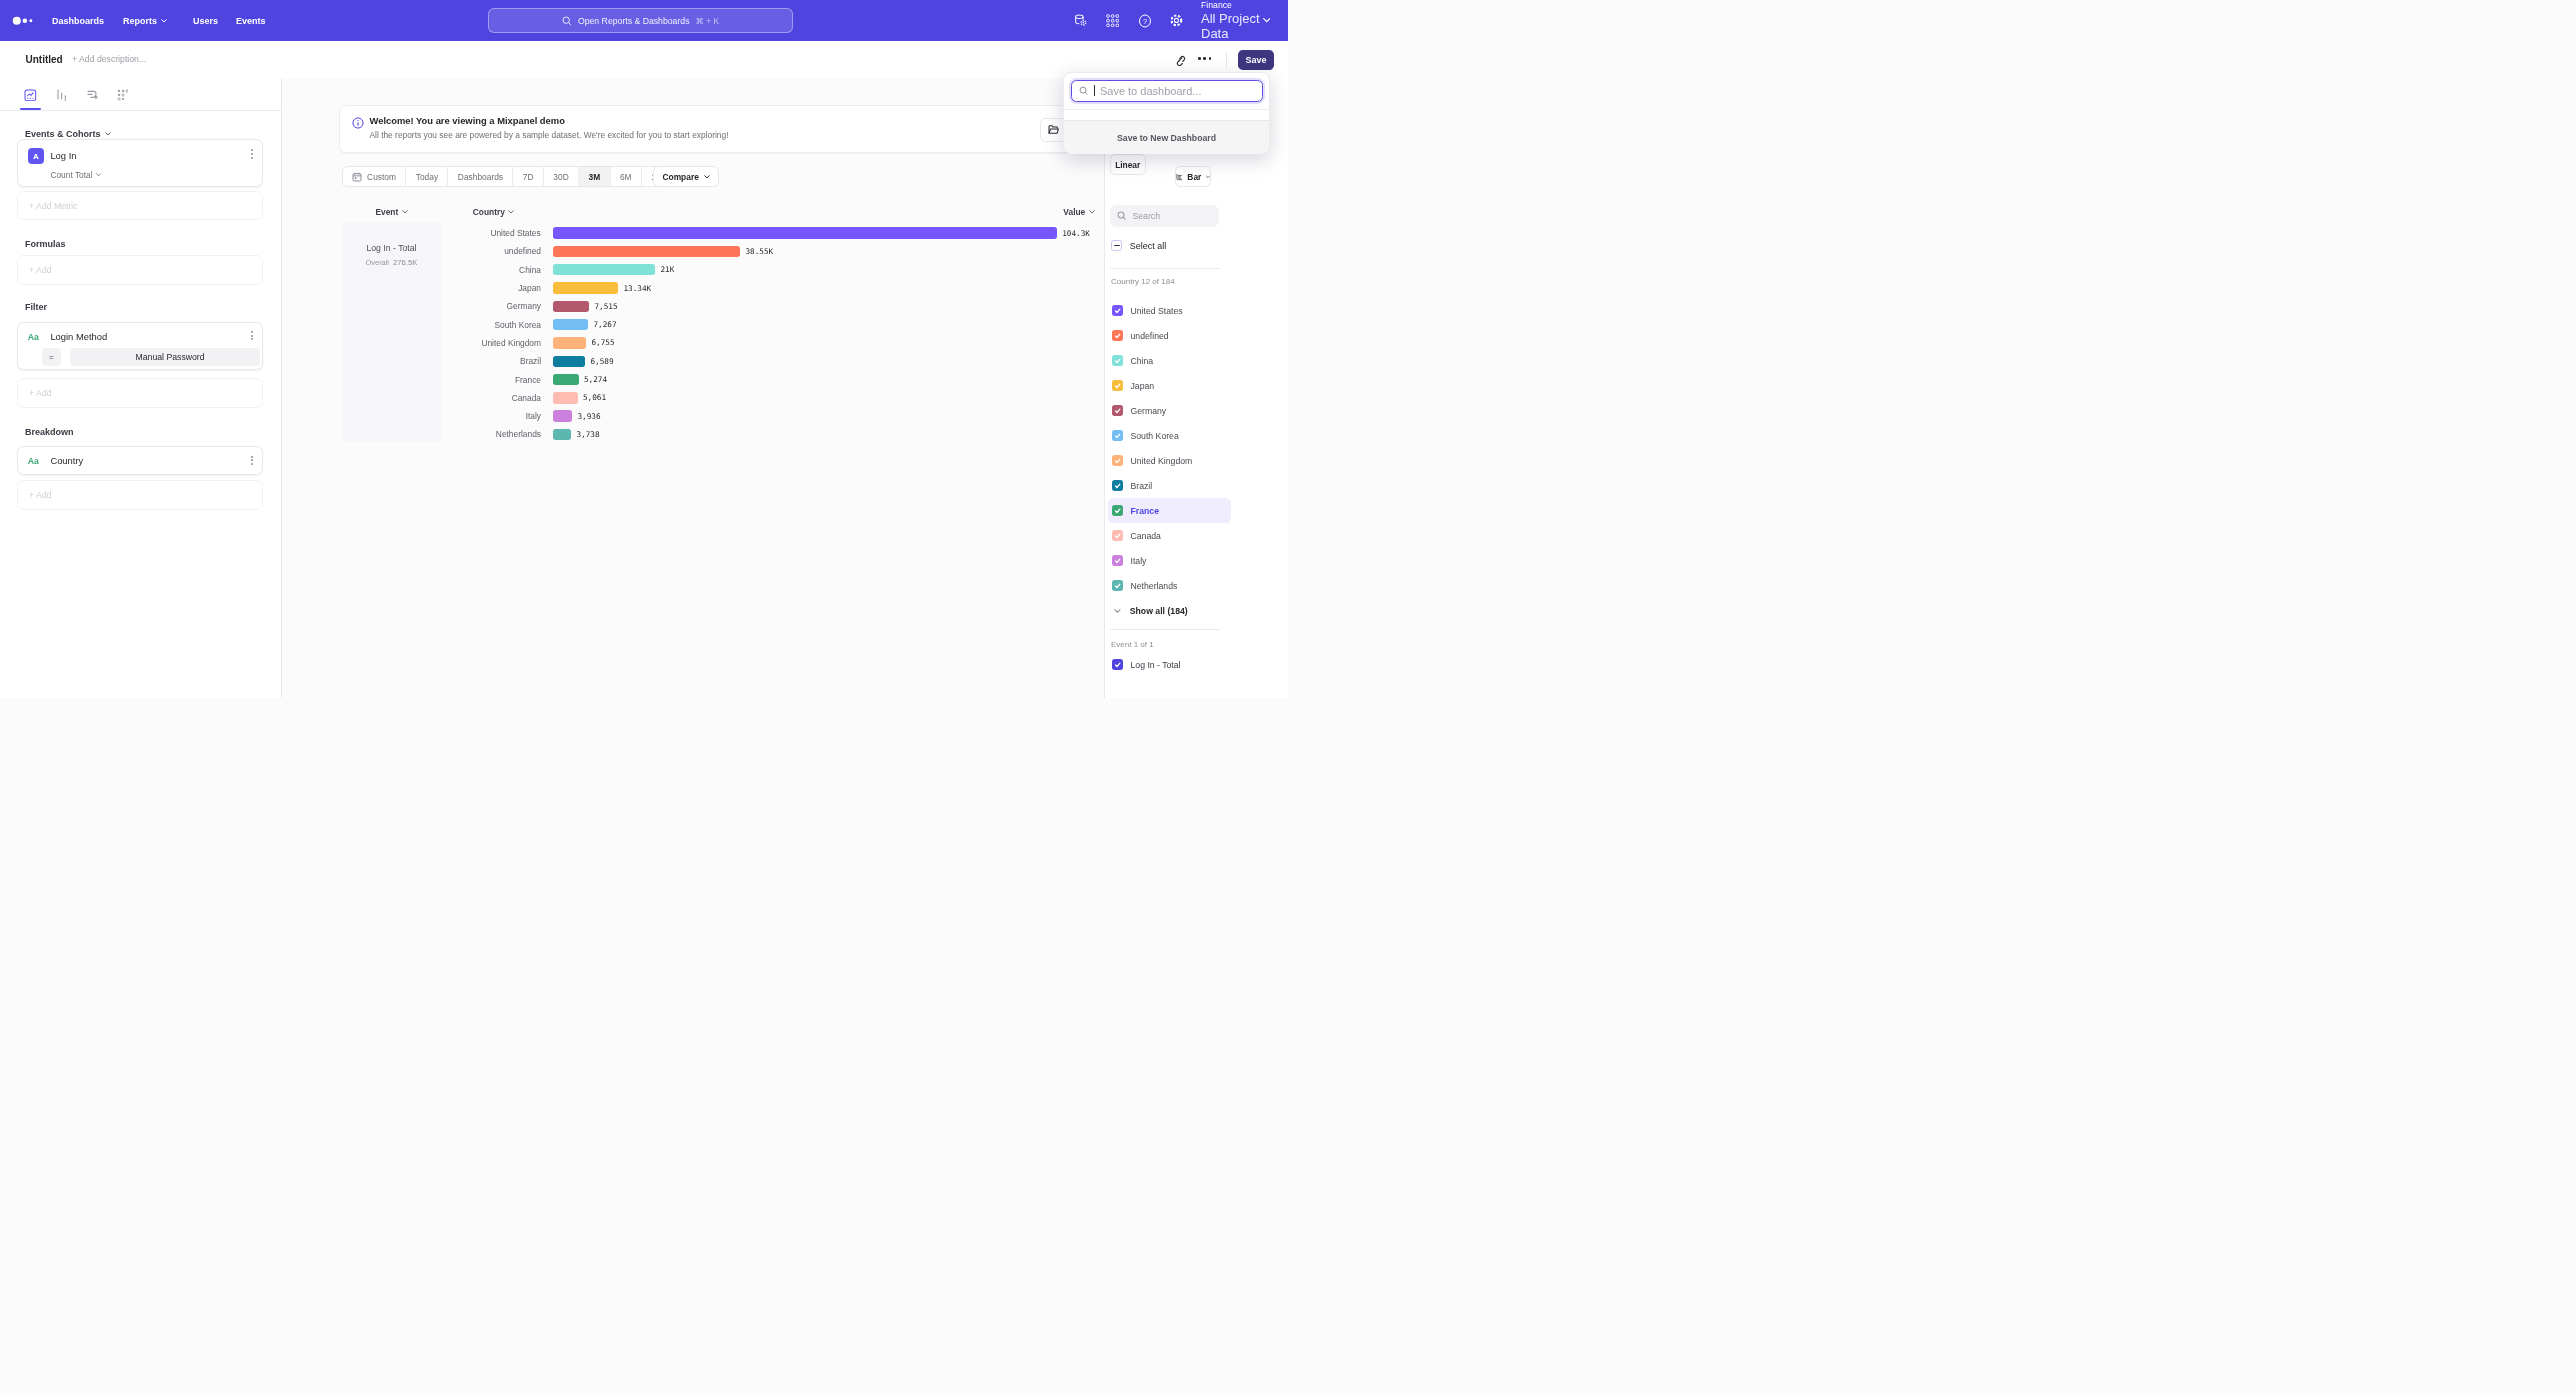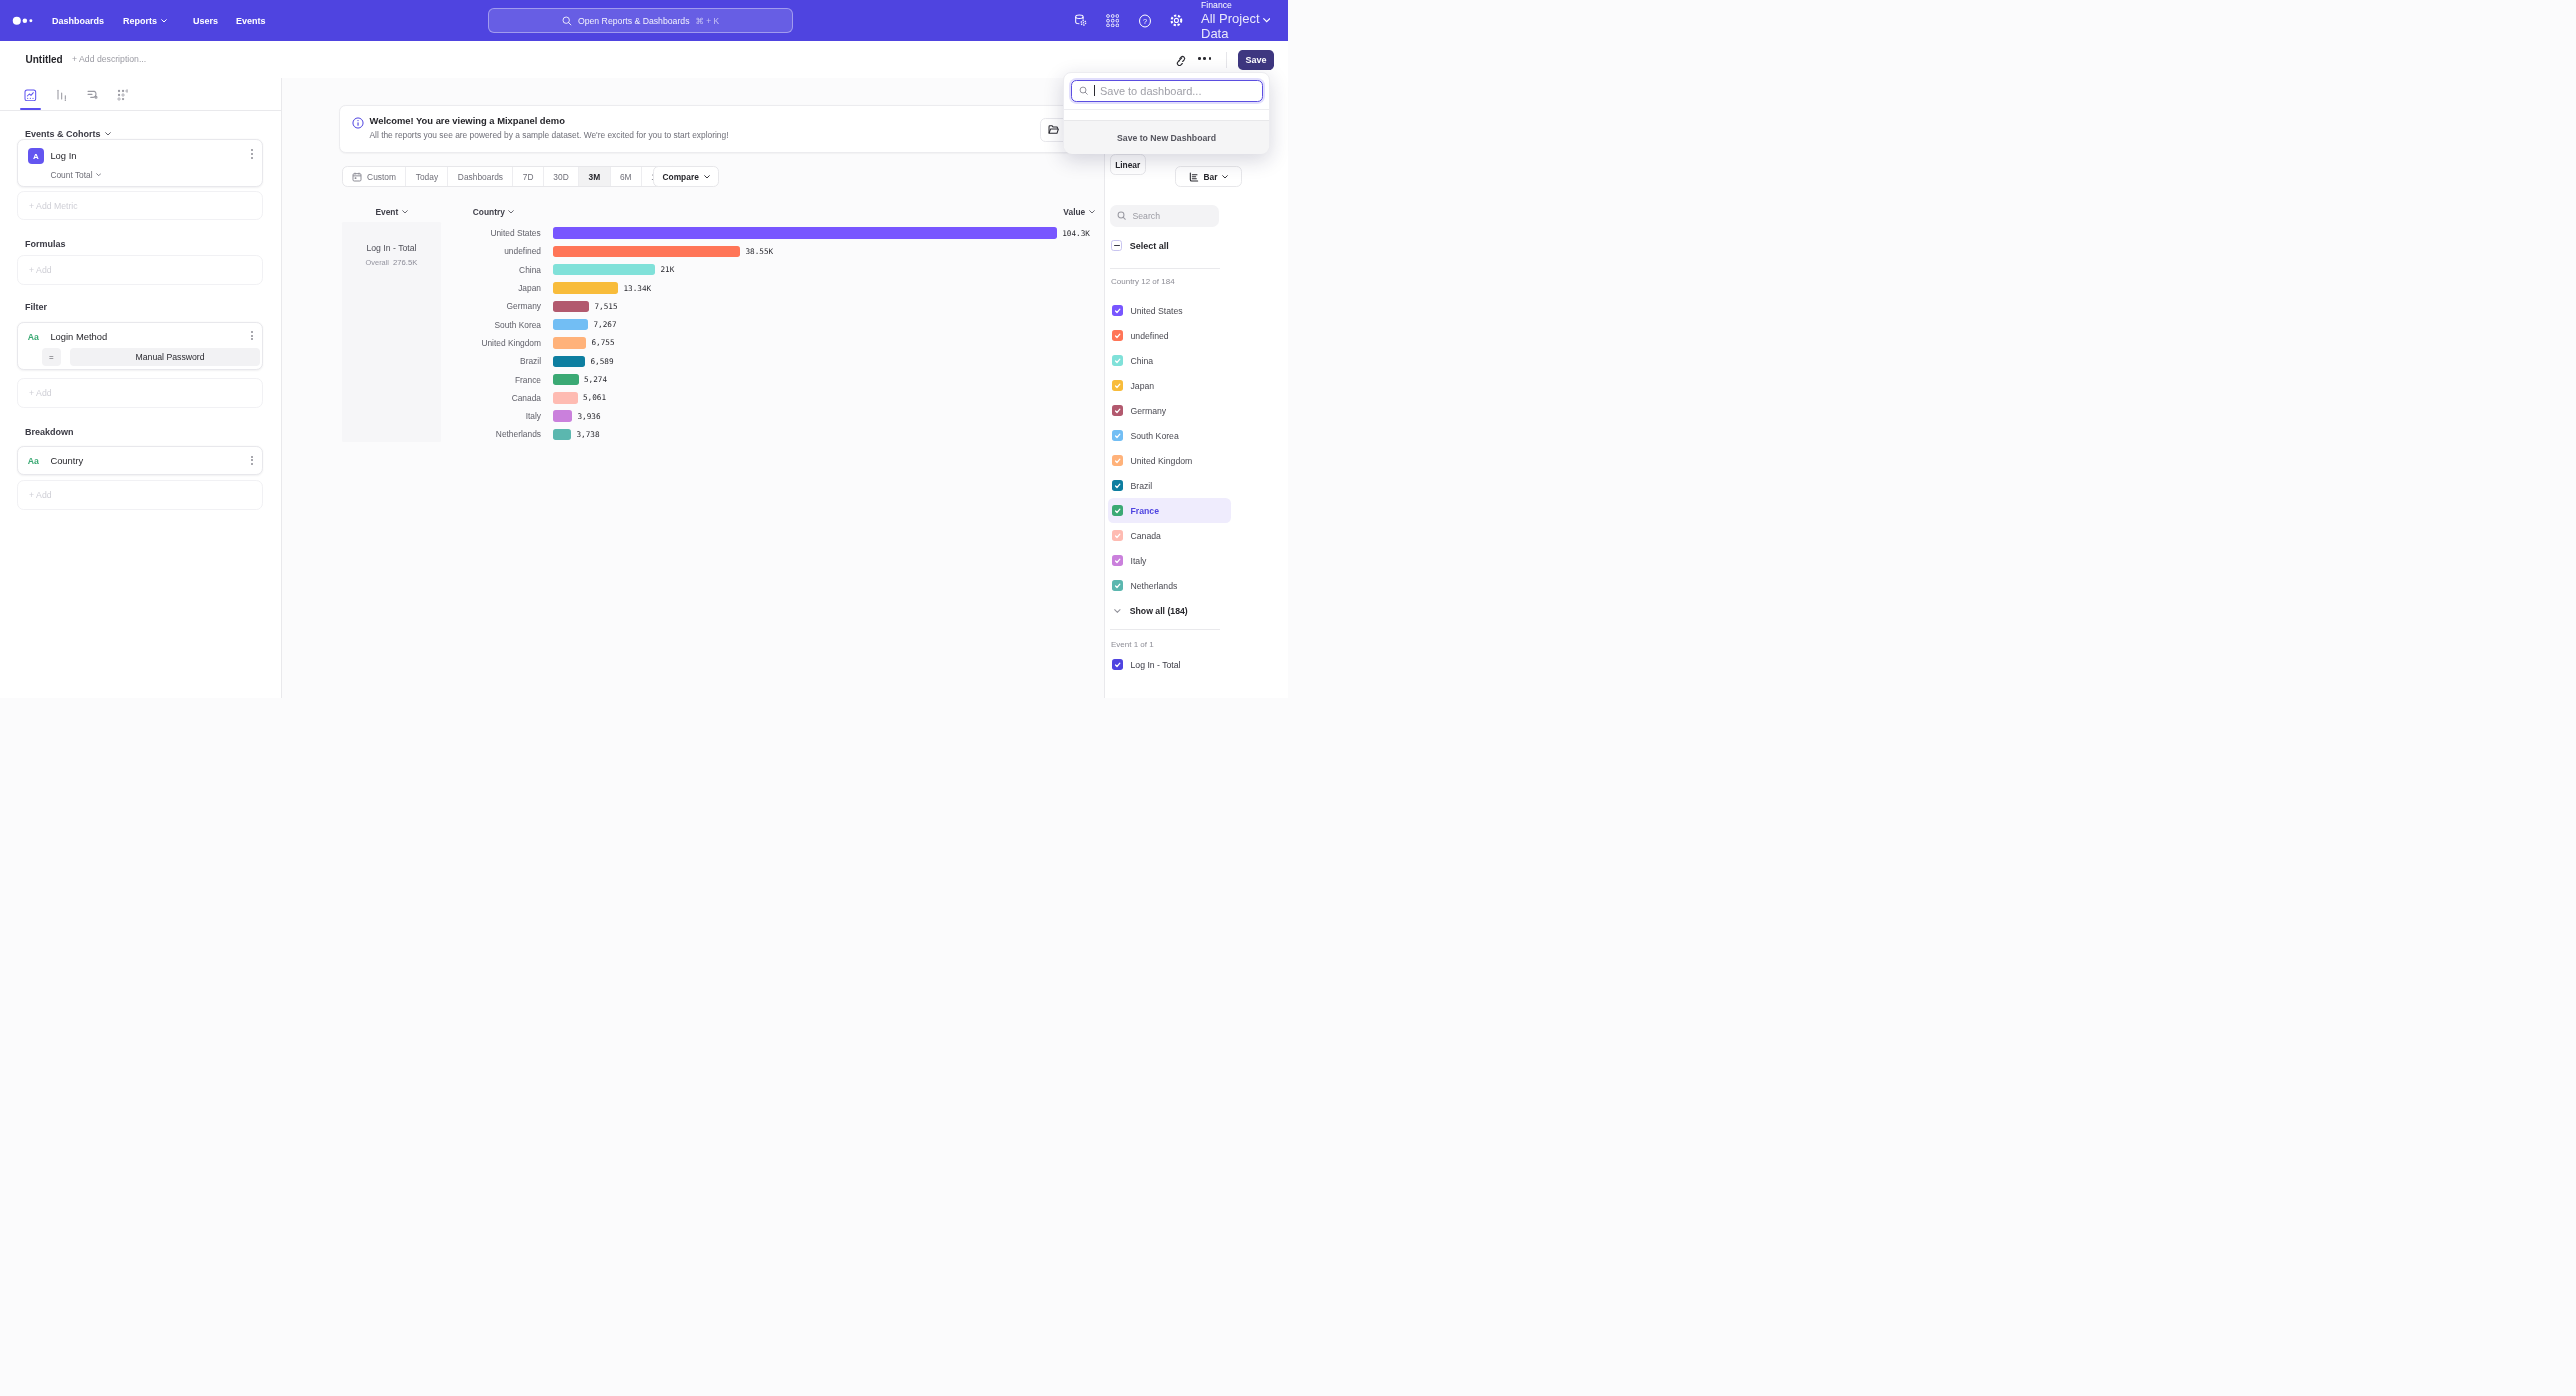--- a/index.html
+++ b/index.html
@@ -95,21 +95,21 @@
   #panel-search { position:absolute; left:4.7px; top:127px; width:109px; height:22px; background:#f3f3f5;
     border-radius:6.7px; display:flex; align-items:center; gap:6px; padding-left:7.4px; color:#9b9ba3;
     font-size:8.7px; cursor:text; }
   .pcheck { width:11.4px; height:11.4px; border-radius:2.7px; display:flex; align-items:center;
     justify-content:center; flex:none; }
   #selectall { position:absolute; left:6px; top:162px; display:flex; align-items:center; gap:7.4px;
     cursor:pointer; }
   #selectall .box { width:11.4px; height:11.4px; border:0.7px solid #c9c5f0; border-radius:2.7px; background:#fff;
     display:flex; align-items:center; justify-content:center; }
   #selectall .minus { width:6px; height:1.3px; background:#3a3a44; border-radius:0.7px; }
-  #selectall .lbl { font-size:9px; font-weight:700; color:#26262b; }
+  #selectall .lbl { font-size:9px; font-weight:400; color:#26262b; }
   .pdivider { position:absolute; left:4.7px; width:110px; height:0.7px; background:#e9e9ec; }
   .plabel { position:absolute; left:6px; font-size:8px; color:#8d8d96; }
   #country-list { position:absolute; left:2.7px; top:220px; width:134px; }
   .prow { height:25px; display:flex; align-items:center; gap:7.4px; padding-left:4px; width:123px;
     border-radius:5.4px; cursor:pointer; }
   .prow .plbl { font-size:8.7px; color:#4a4a52; }
   .prow.hl { background:#efecfd; }
   .prow.hl .plbl { color:#4f44e0; font-weight:600; }
   #showall { position:absolute; left:4px; top:523px; height:20px; display:flex; align-items:center;
     gap:8.7px; cursor:pointer; padding-left:5.4px;justify-content:space-between; }
@@ -494,21 +494,21 @@
   <div class="btn" style="left:4.7px; top:76px; width:36px">
     <svg width="10" height="10" viewBox="0 0 15 15" fill="none" stroke="#2a2a30" stroke-width="1.6" stroke-linecap="round">
       <path d="M2 1.5v10a2 2 0 0 0 2 2h9"></path>
         <path d="M2 7.5h5"></path>
     </svg>
     <span>Linear</span>
     <svg width="6" height="4" viewBox="0 0 9 6">
         <path d="M1 1l3.5 3.5L8 1" stroke="#2a2a30" stroke-width="1.4" fill="none" stroke-linecap="round"></path>
       </svg>
   </div>
-  <div class="btn" style="left:70px; top:88px; width:67px">
+  <div class="btn" style="left:70px; top:88px; width:36px">
     <svg width="10" height="10" viewBox="0 0 15 15" fill="none" stroke="#2a2a30" stroke-width="1.6" stroke-linecap="round">
       <path d="M2 1.5v10a2 2 0 0 0 2 2h9"></path>
         <path d="M5 4h7M5 7h5M5 10h6"></path>
     </svg>
     <span>Bar</span>
     <svg width="6" height="4" viewBox="0 0 9 6">
         <path d="M1 1l3.5 3.5L8 1" stroke="#2a2a30" stroke-width="1.4" fill="none" stroke-linecap="round"></path>
       </svg>
   </div>
 

